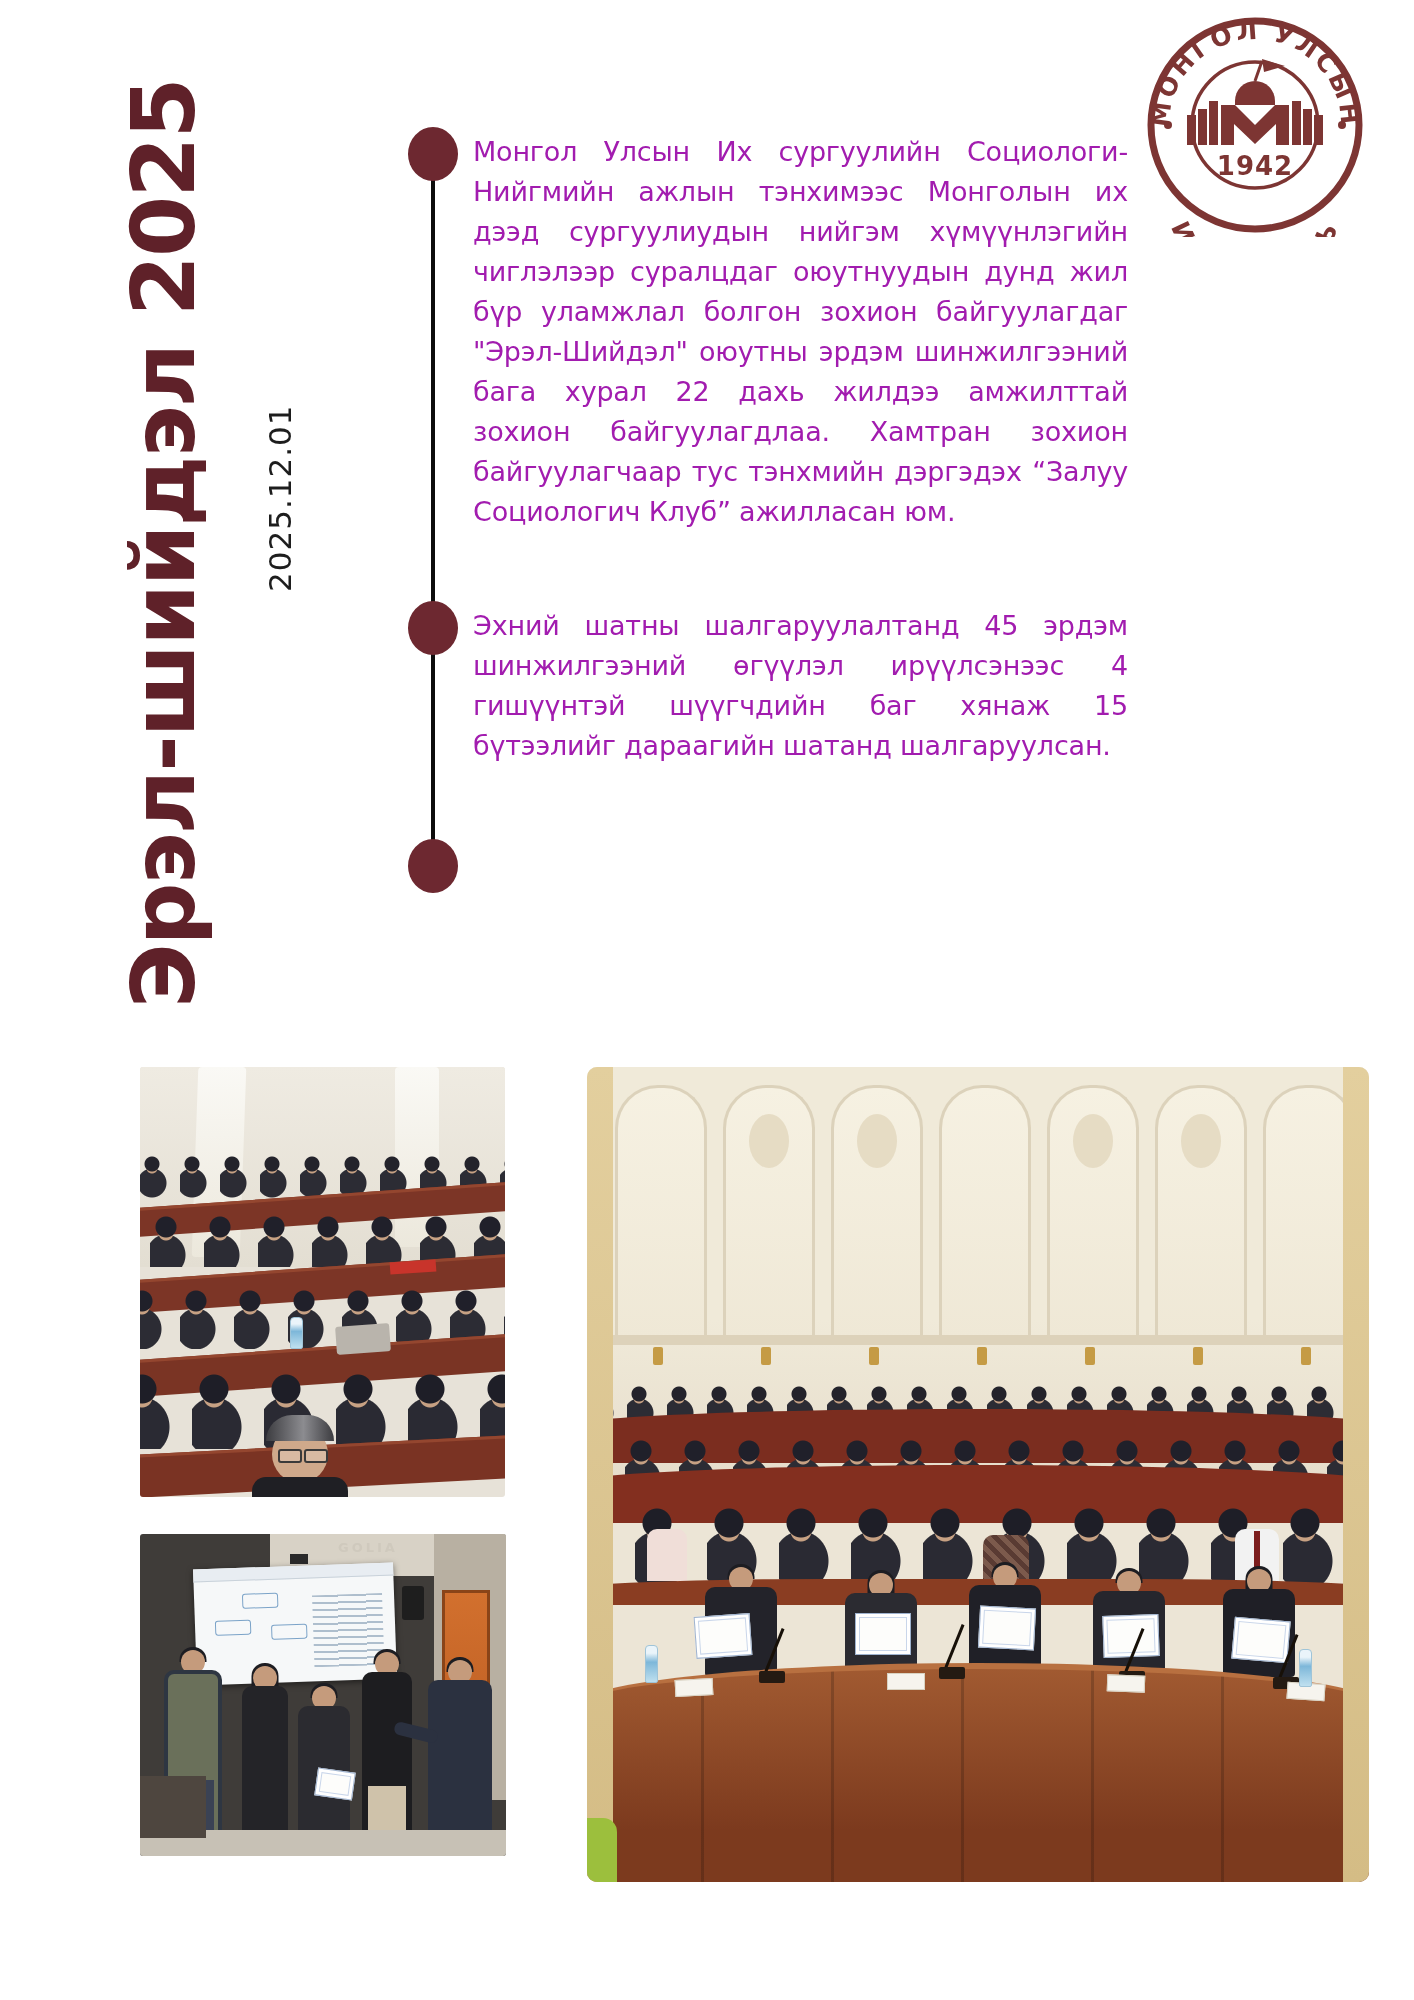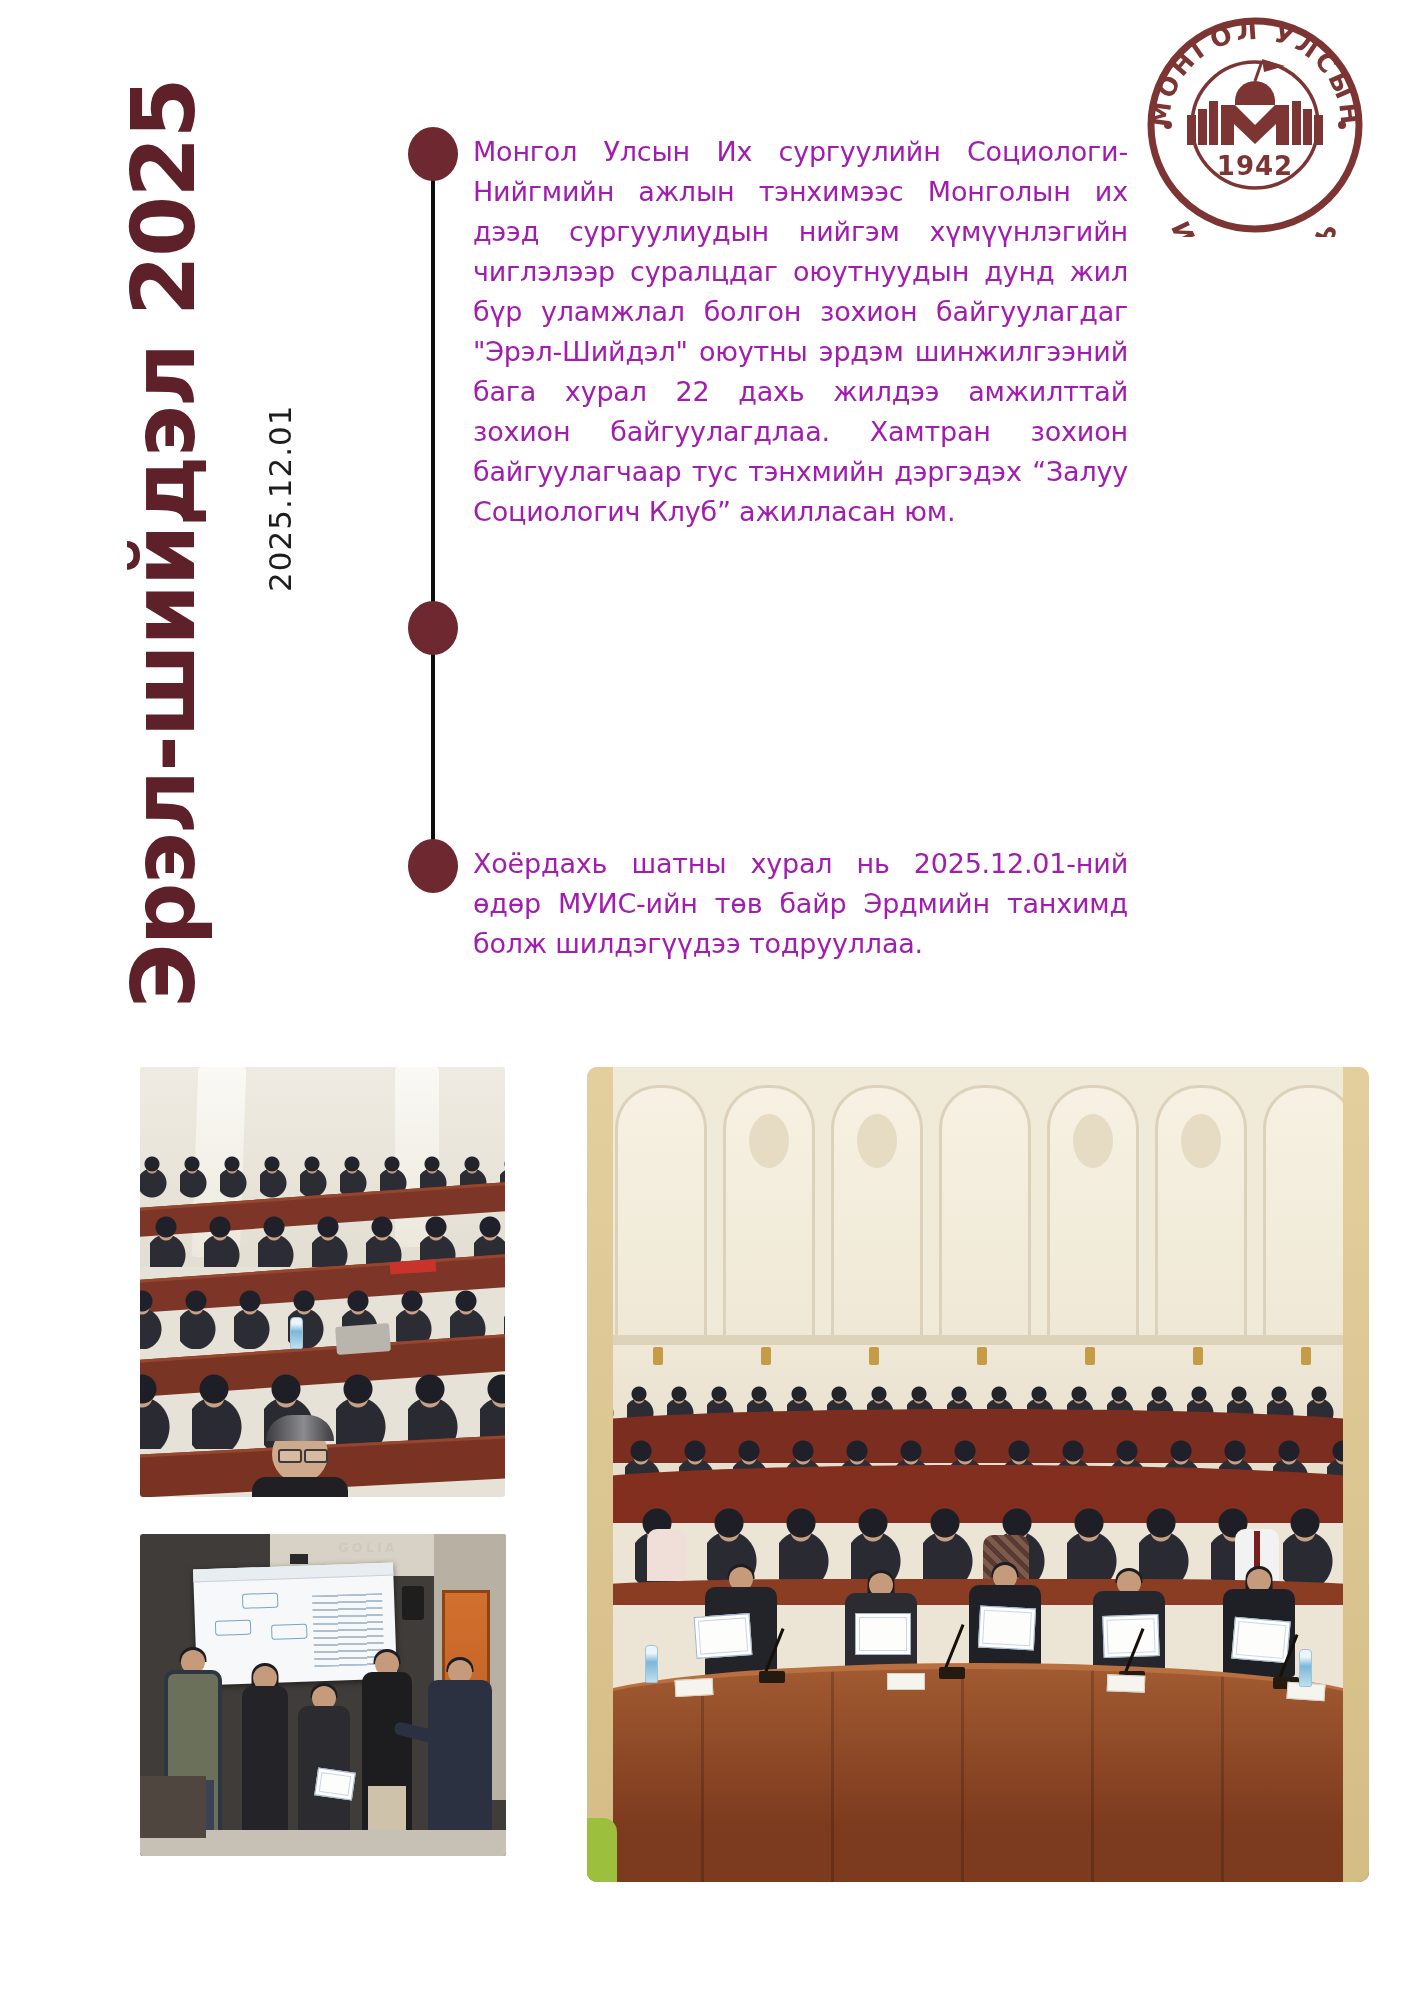--- a/index.html
+++ b/index.html
@@ -75,21 +75,21 @@
 
   <div class="vtitle">Эрэл-шийдэл 2025</div>
   <div class="vdate">2025.12.01</div>
 
   <div class="tl-line"></div>
   <div class="tl-dot dot1"></div>
   <div class="tl-dot dot2"></div>
   <div class="tl-dot dot3"></div>
 
   <div class="para p1">Монгол Улсын Их сургуулийн Социологи-Нийгмийн ажлын тэнхимээс Монголын их дээд сургуулиудын нийгэм хүмүүнлэгийн чиглэлээр суралцдаг оюутнуудын дунд жил бүр уламжлал болгон зохион байгуулагдаг "Эрэл-Шийдэл" оюутны эрдэм шинжилгээний бага хурал 22 дахь жилдээ амжилттай зохион байгуулагдлаа. Хамтран зохион байгуулагчаар тус тэнхмийн дэргэдэх “Залуу Социологич Клуб” ажилласан юм.</div>
-  <div class="para p3">Хоёрдахь шатны хурал нь 2025.12.01-ний өдөр МУИС-ийн төв байр Эрдмийн танхимд болж шилдэгүүдээ тодрууллаа.</div>
+  <div class="para p2">Эхний шатны шалгаруулалтанд 45 эрдэм шинжилгээний өгүүлэл ирүүлсэнээс 4 гишүүнтэй шүүгчдийн баг хянаж 15 бүтээлийг дараагийн шатанд шалгаруулсан.</div>
 
   <svg class="abs" style="left:1143px;top:13px;" width="224" height="224" viewBox="0 0 224 224">
     <circle cx="112" cy="112" r="104" fill="none" stroke="#7d3533" stroke-width="7"></circle>
     <circle cx="112" cy="112" r="63" fill="none" stroke="#7d3533" stroke-width="3.5"></circle>
     <path id="arcTop" d="M 28.9 134.3 A 86 86 0 1 1 195.1 134.3" fill="none"></path>
     <path id="arcBot" d="M 32.2 149.2 A 88 88 0 1 0 191.8 149.2" fill="none"></path>
     <text font-family="DejaVu Sans, sans-serif" font-size="25" font-weight="bold" fill="#7d3533" letter-spacing="3">
       <textPath href="#arcTop" startOffset="50%" text-anchor="middle">МОНГОЛ УЛСЫН</textPath>
     </text>
     <text font-family="DejaVu Sans, sans-serif" font-size="25" font-weight="bold" fill="#7d3533" letter-spacing="2">

